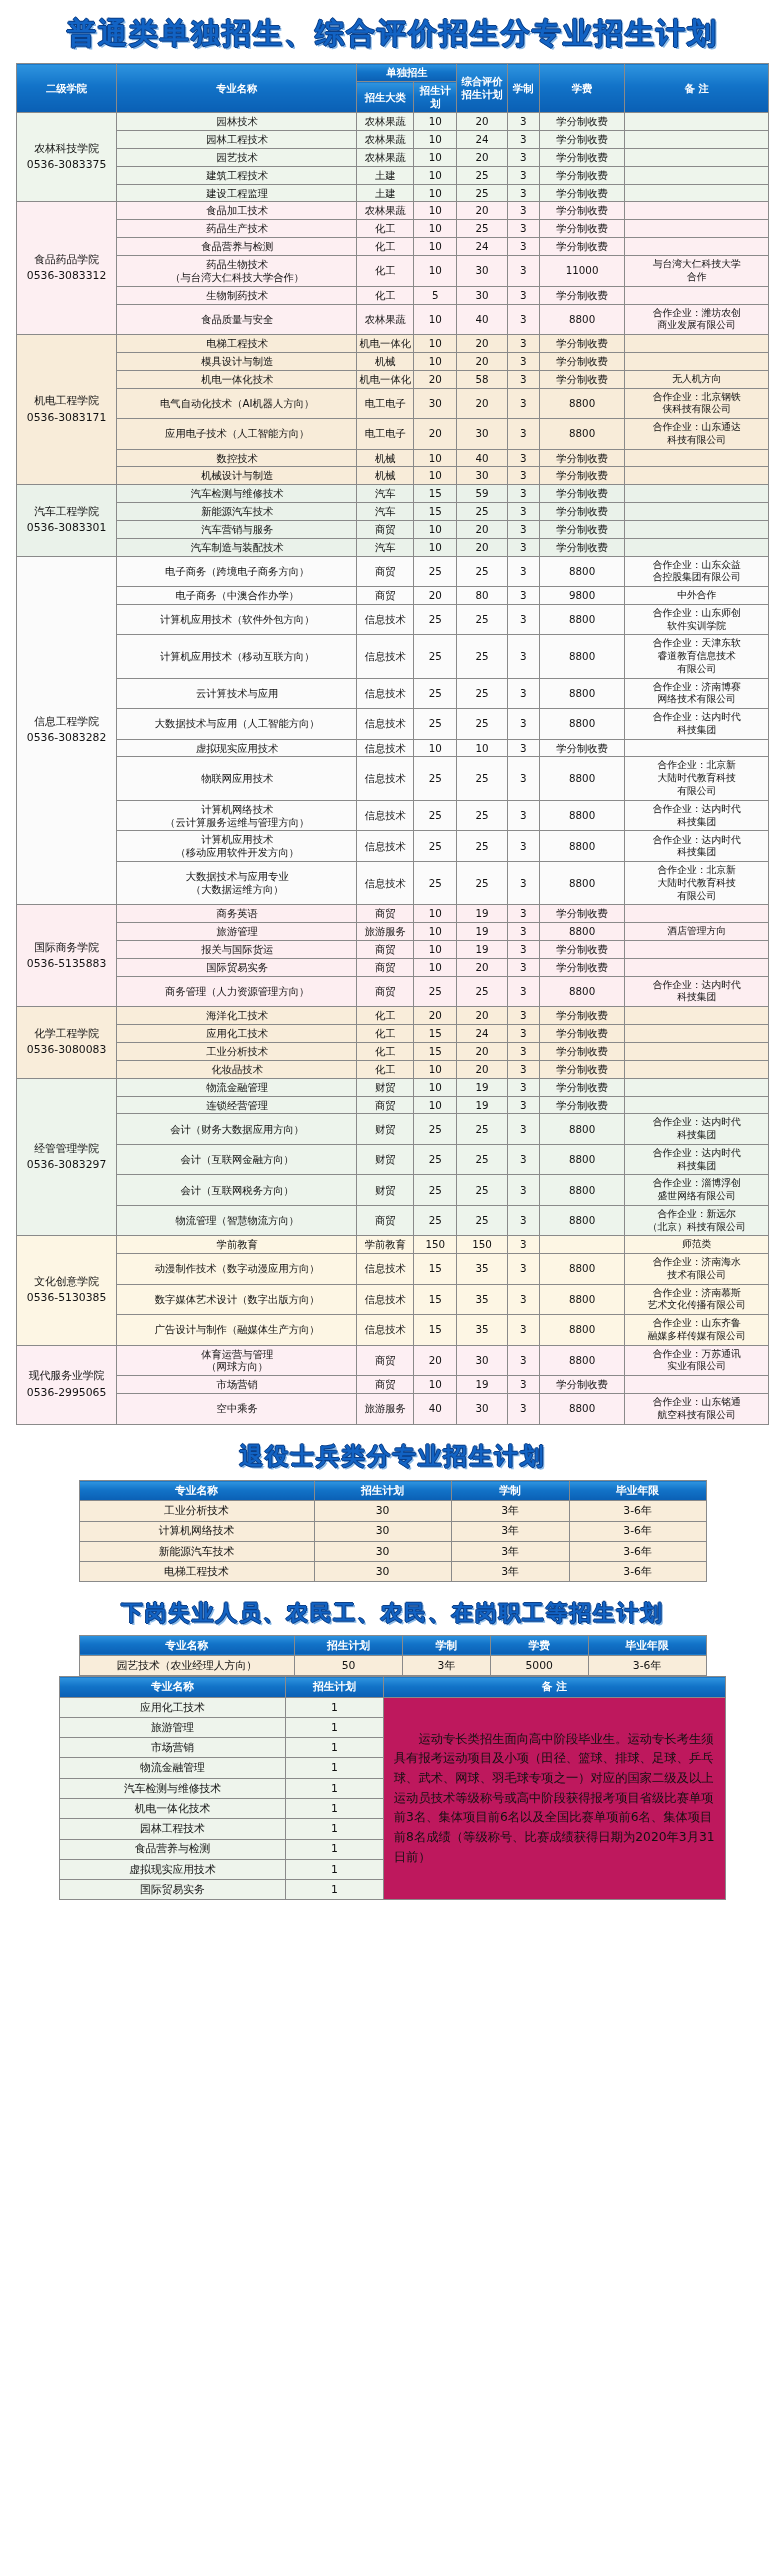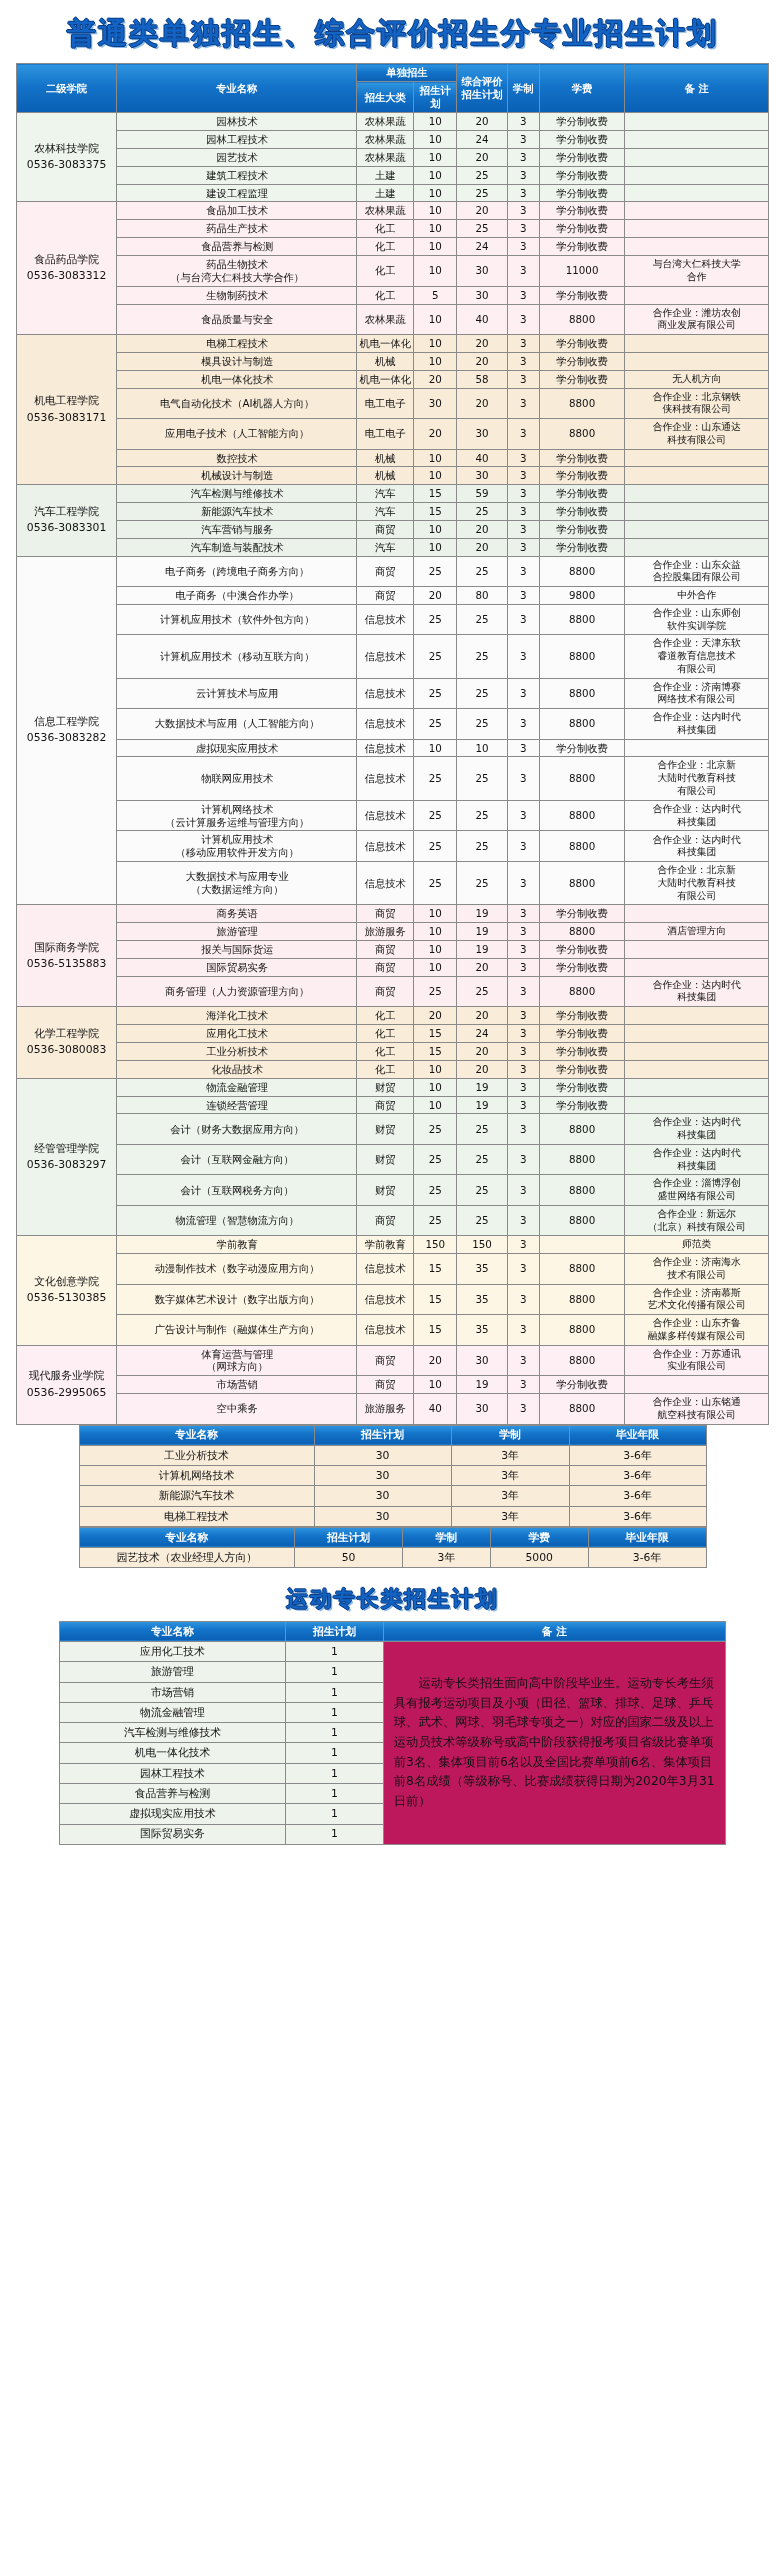--- a/index.html
+++ b/index.html
@@ -661,20 +661,21 @@
           <td>40</td>
           <td>30</td>
           <td>3</td>
           <td>8800</td>
           <td class="note">合作企业：山东铭通
 航空科技有限公司</td>
         </tr>
       </tbody>
   </table>
 
+  <div class="banner banner-2">退役士兵类分专业招生计划</div>
   <table class="mini-table t-retired">
     <thead>
         <tr id="retired-head">
           <th style="width: 235px;">专业名称</th>
           <th style="width: 137px;">招生计划</th>
           <th style="width: 118px;">学制</th>
           <th style="width: 137px;">毕业年限</th>
         </tr>
       </thead>
     <tbody id="retired-body">
@@ -698,20 +699,21 @@
         </tr>
         <tr class="g-tan2">
           <td>电梯工程技术</td>
           <td>30</td>
           <td>3年</td>
           <td>3-6年</td>
         </tr>
       </tbody>
   </table>
 
+  <div class="banner banner-3">下岗失业人员、农民工、农民、在岗职工等招生计划</div>
   <table class="mini-table t-laidoff">
     <thead>
         <tr id="laidoff-head">
           <th style="width: 216px;">专业名称</th>
           <th style="width: 108px;">招生计划</th>
           <th style="width: 88px;">学制</th>
           <th style="width: 98px;">学费</th>
           <th style="width: 118px;">毕业年限</th>
         </tr>
       </thead>
@@ -719,21 +721,20 @@
         <tr class="g-tan2">
           <td>园艺技术（农业经理人方向）</td>
           <td>50</td>
           <td>3年</td>
           <td>5000</td>
           <td>3-6年</td>
         </tr>
       </tbody>
   </table>
 
-  <div class="banner banner-4">运动专长类招生计划</div>
   <table class="mini-table t-sports">
     <thead>
         <tr id="sports-head">
           <th style="width: 226px;">专业名称</th>
           <th style="width: 98px;">招生计划</th>
           <th>备 注</th>
         </tr>
       </thead>
     <tbody id="sports-body">
         <tr>

